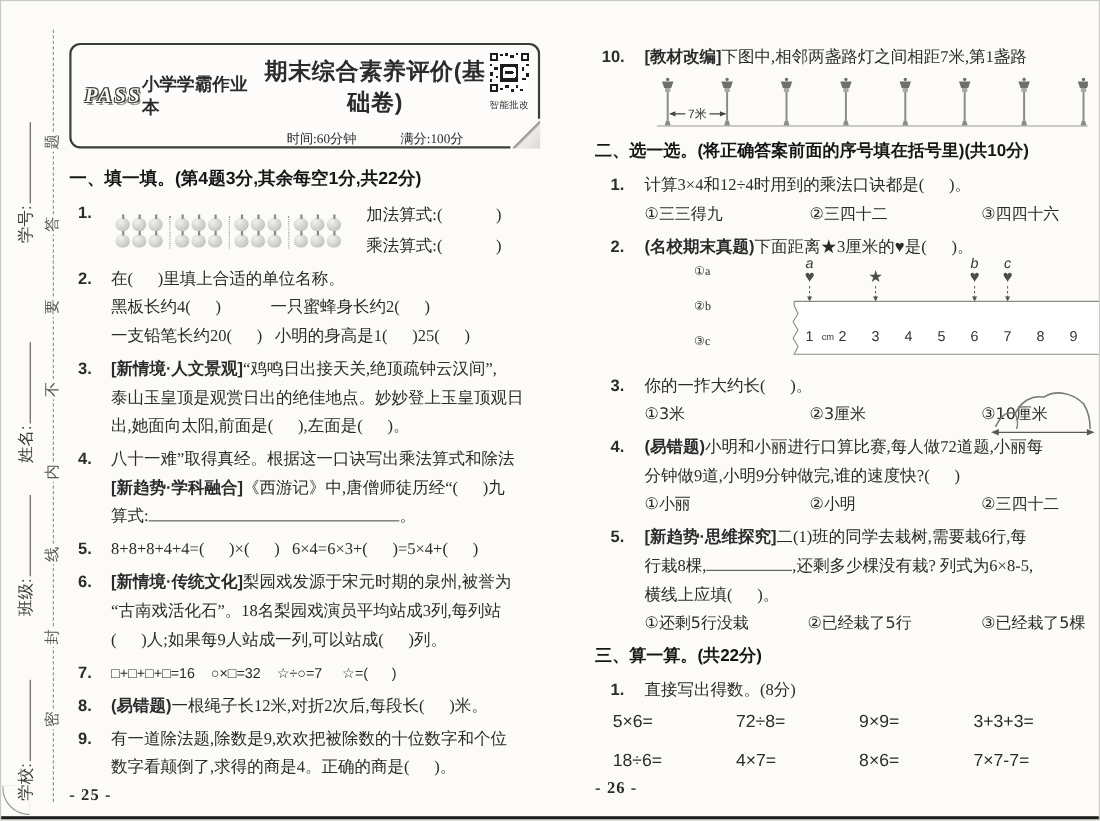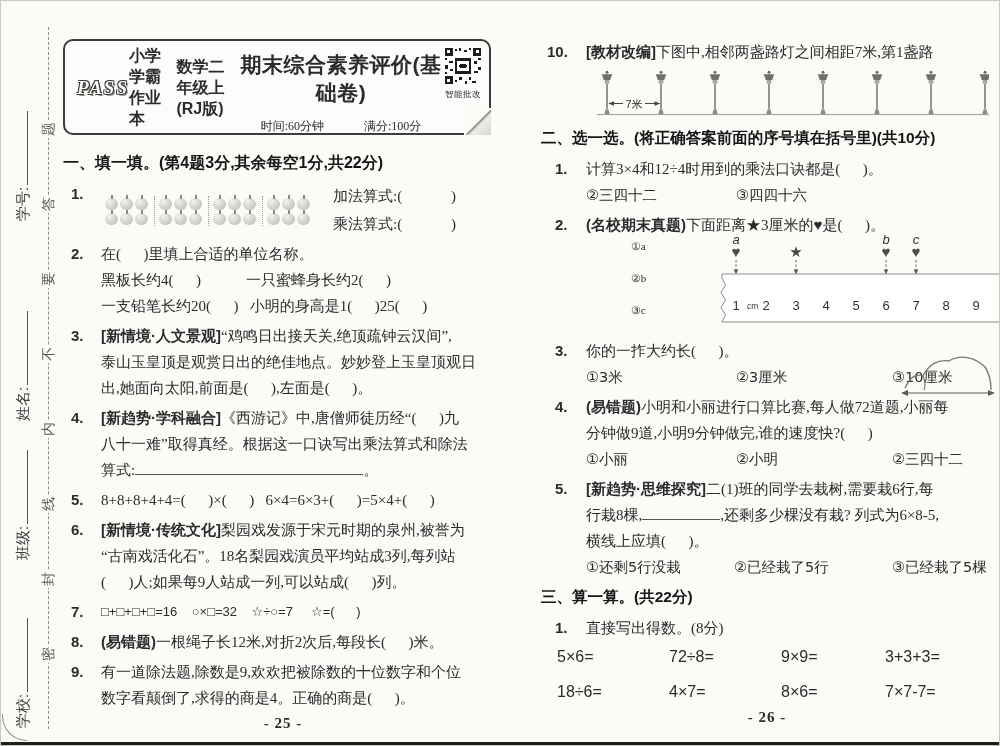--- a/index.html
+++ b/index.html
@@ -70,21 +70,21 @@
   .c2-opts span:nth-child(2){top:34px;}
   .c2-opts span:nth-child(3){top:66px;}
   #ruler-svg{position:absolute;left:122px;top:-4px;}
   
   .c3opts{position:relative;}
   #hand-svg{position:absolute;right:-4px;top:-16px;}
   
   #calc-grid{display:grid;grid-template-columns:112px 112px 104px 120px;row-gap:9px;
     padding-left:16px;font-family:"Liberation Sans","DejaVu Sans",sans-serif;font-size:16px;margin-top:3px;}
   .calc-cell{line-height:26px;}
-  .pageno{text-align:center;font:700 15px "Liberation Serif",serif;letter-spacing:1px;margin-top:4px;}
+  .pageno{text-align:left;font:700 15px "Liberation Serif",serif;letter-spacing:1px;margin-top:4px;}
   svg text{font-family:"Liberation Sans","DejaVu Sans",sans-serif;}
 </style>
 </head>
 <body>
 
 <div id="sheet">
 
   <div id="seal-margin">
     <div id="seal-dash"></div>
     <div id="seal-chars">
@@ -104,21 +104,20 @@
         <div class="seal-label" style="top: 628px;"><span>学校:</span><span class="seal-underline"></span></div>
       </div>
   </div>
 
   <div id="left-page">
 
     <div class="header-box">
       <div class="hb-left">
         <div class="pass-logo">PASS</div>
         <div class="series">小学学霸作业本</div>
-        <div class="edition">数学二年级上(RJ版)</div>
       </div>
       <div class="hb-right">
         <div class="exam-title">期末综合素养评价(基础卷)</div>
         <div class="exam-meta">
           <span>时间:60分钟</span>
           <span>满分:100分</span>
         </div>
       </div>
       <div class="qr">
         <svg width="36" height="36" viewBox="0 0 33 33" shape-rendering="crispEdges">
@@ -211,22 +210,22 @@
 
     <div class="q">
       <span class="qnum">3.</span>
       <div class="ln"><span class="tag">[新情境·人文景观]</span><span>“鸡鸣日出接天关,绝顶疏钟云汉间”,</span></div>
       <div class="ln">泰山玉皇顶是观赏日出的绝佳地点。妙妙登上玉皇顶观日</div>
       <div class="ln">出,她面向太阳,前面是(      ),左面是(      )。</div>
     </div>
 
     <div class="q">
       <span class="qnum">4.</span>
+      <div class="ln">八十一难”取得真经。根据这一口诀写出乘法算式和除法</div>
       <div class="ln"><span class="tag">[新趋势·学科融合]</span><span>《西游记》中,唐僧师徒历经“(      )九</span></div>
-      <div class="ln">八十一难”取得真经。根据这一口诀写出乘法算式和除法</div>
       <div class="ln"><span>算式:</span><span class="blank" style="width:228px"></span><span>。</span></div>
     </div>
 
     <div class="q">
       <span class="qnum">5.</span>
       <div class="ln">8+8+8+4+4=(      )×(      )   6×4=6×3+(      )=5×4+(      )</div>
     </div>
 
     <div class="q">
       <span class="qnum">6.</span>
@@ -330,20 +329,21 @@
           </g>
         </svg>
     </div>
 
     <div class="sec">二、选一选。(将正确答案前面的序号填在括号里)(共10分)</div>
 
     <div class="rq">
       <span class="qnum">1.</span>
       <div class="ln">计算3×4和12÷4时用到的乘法口诀都是(      )。</div>
       <div class="opts">
+        <span>①三三得九</span>
         <span>②三四十二</span>
         <span>③四四十六</span>
       </div>
     </div>
 
     <div class="rq">
       <span class="qnum">2.</span>
       <div class="ln"><span class="tag">(名校期末真题)</span><span>下面距离★3厘米的♥是(      )。</span></div>
       <div class="c2-diagram">
         <div class="c2-opts">

